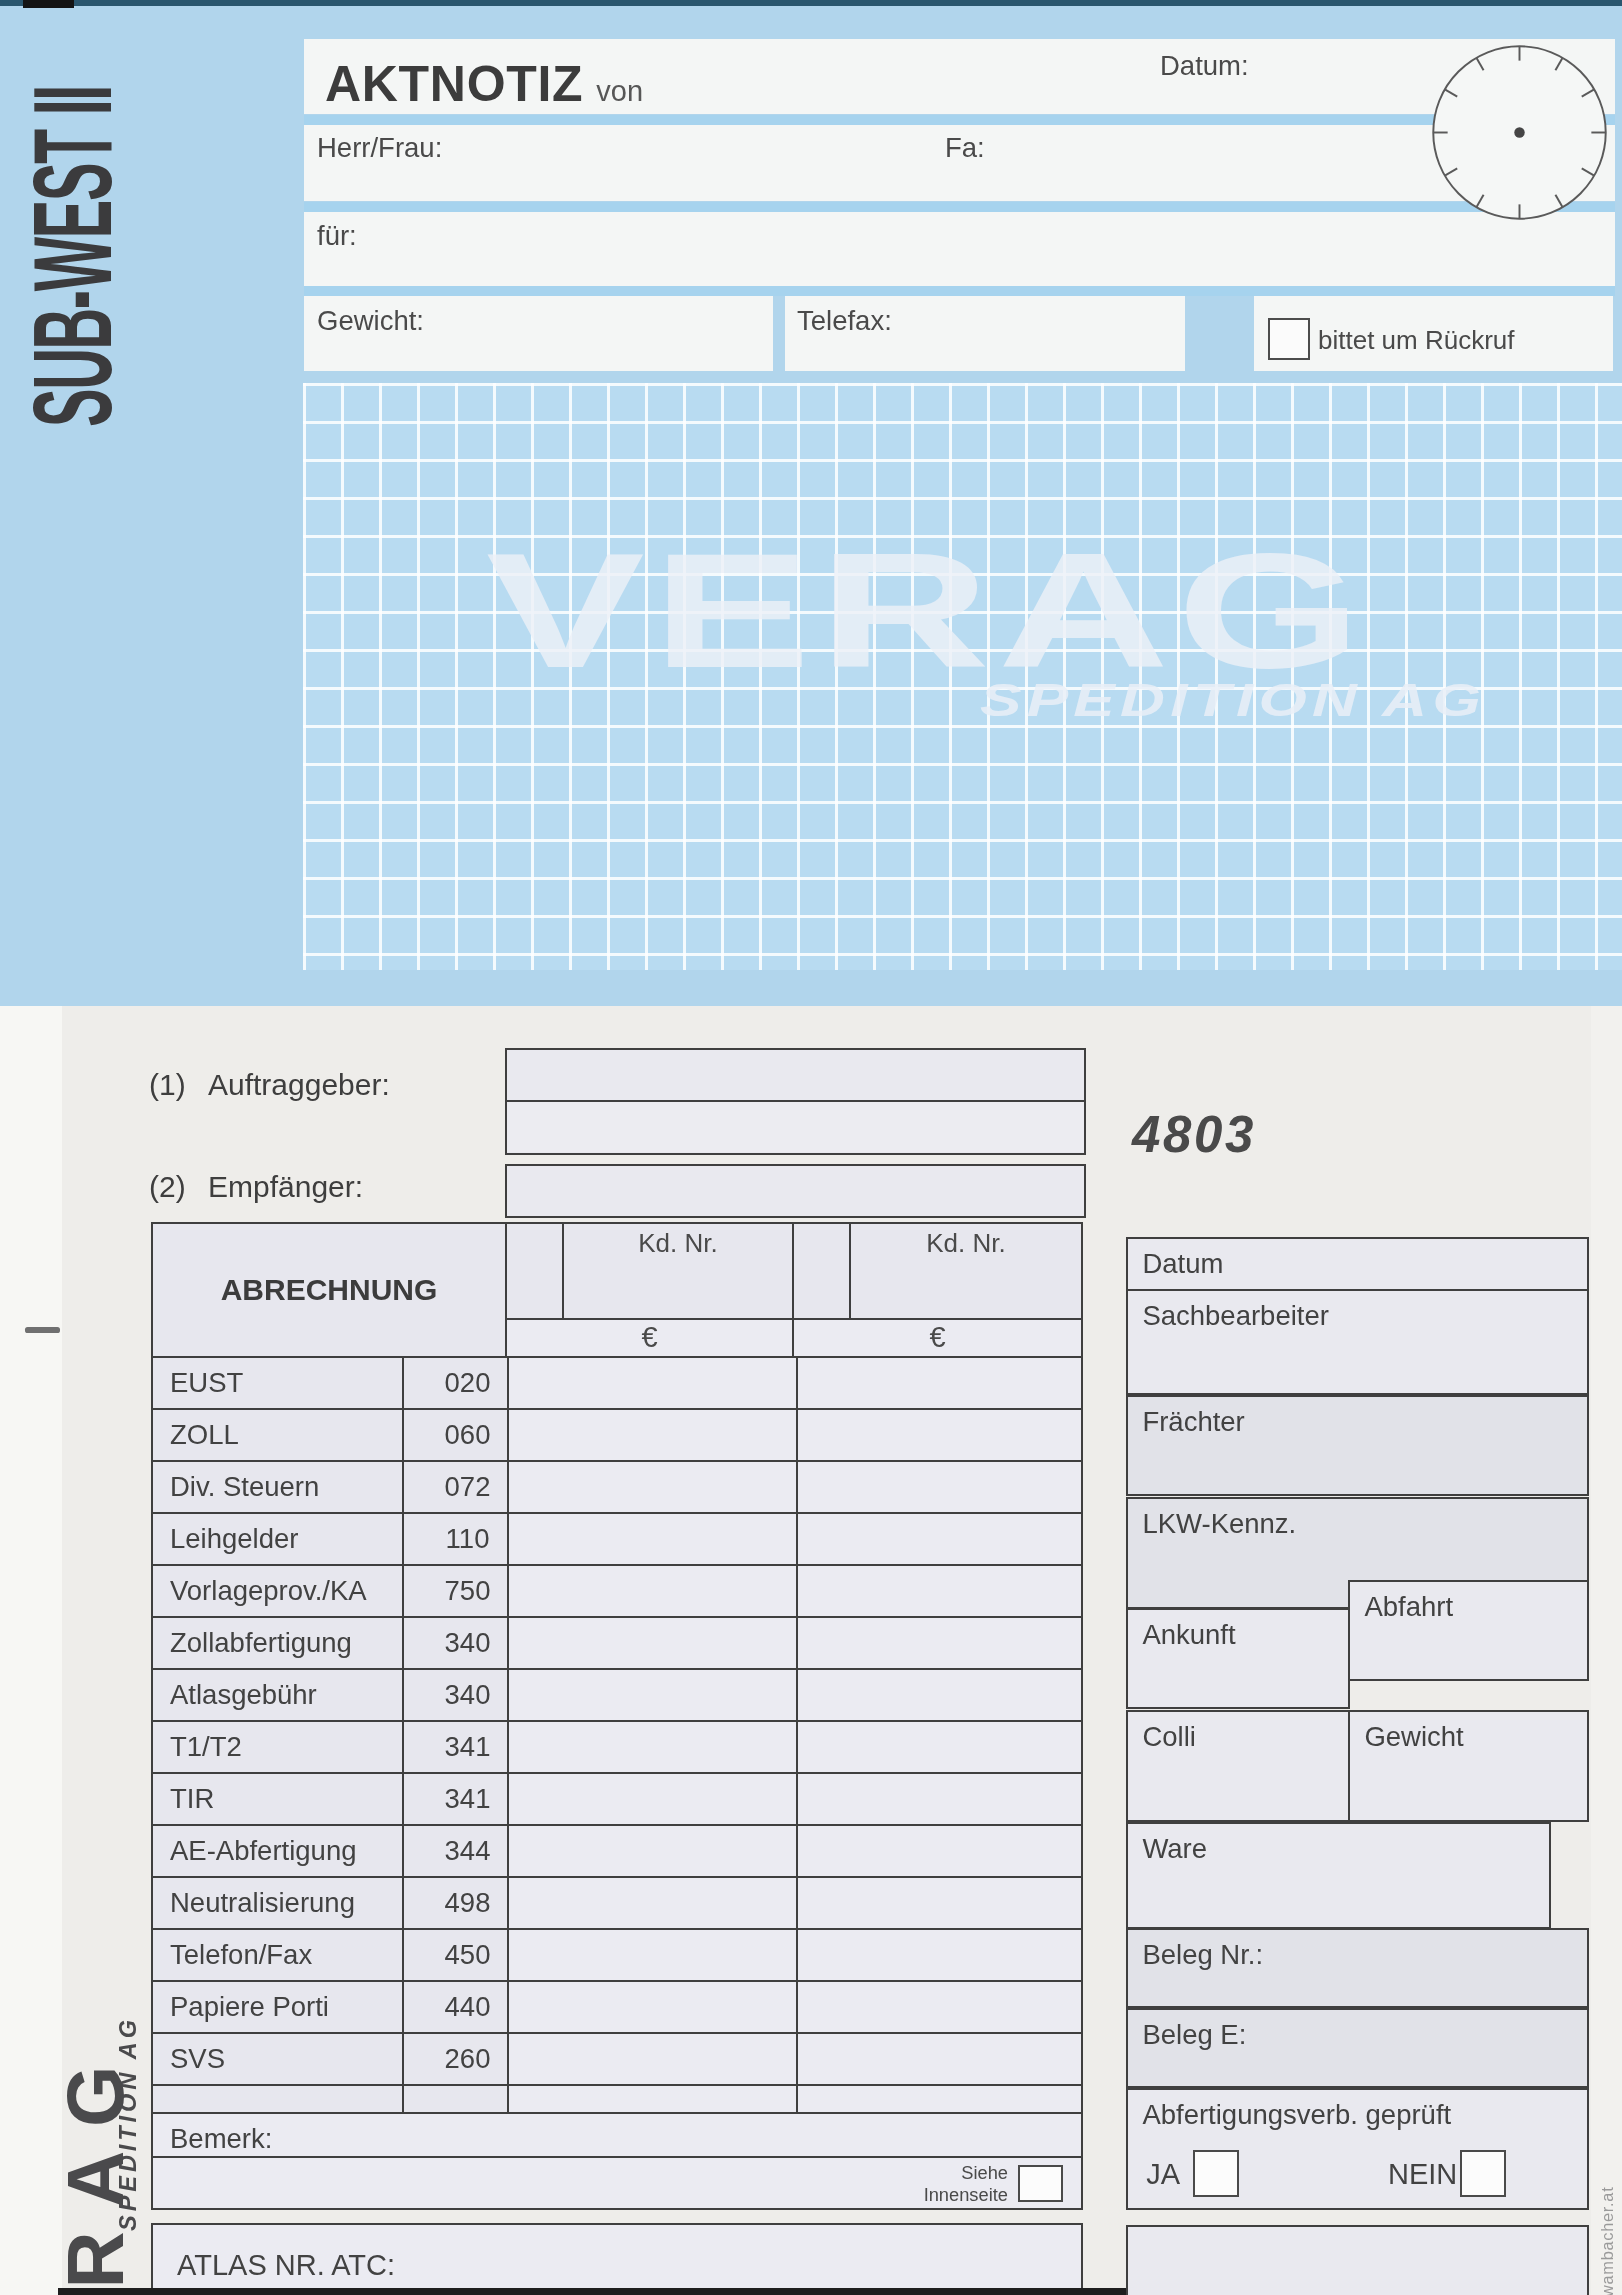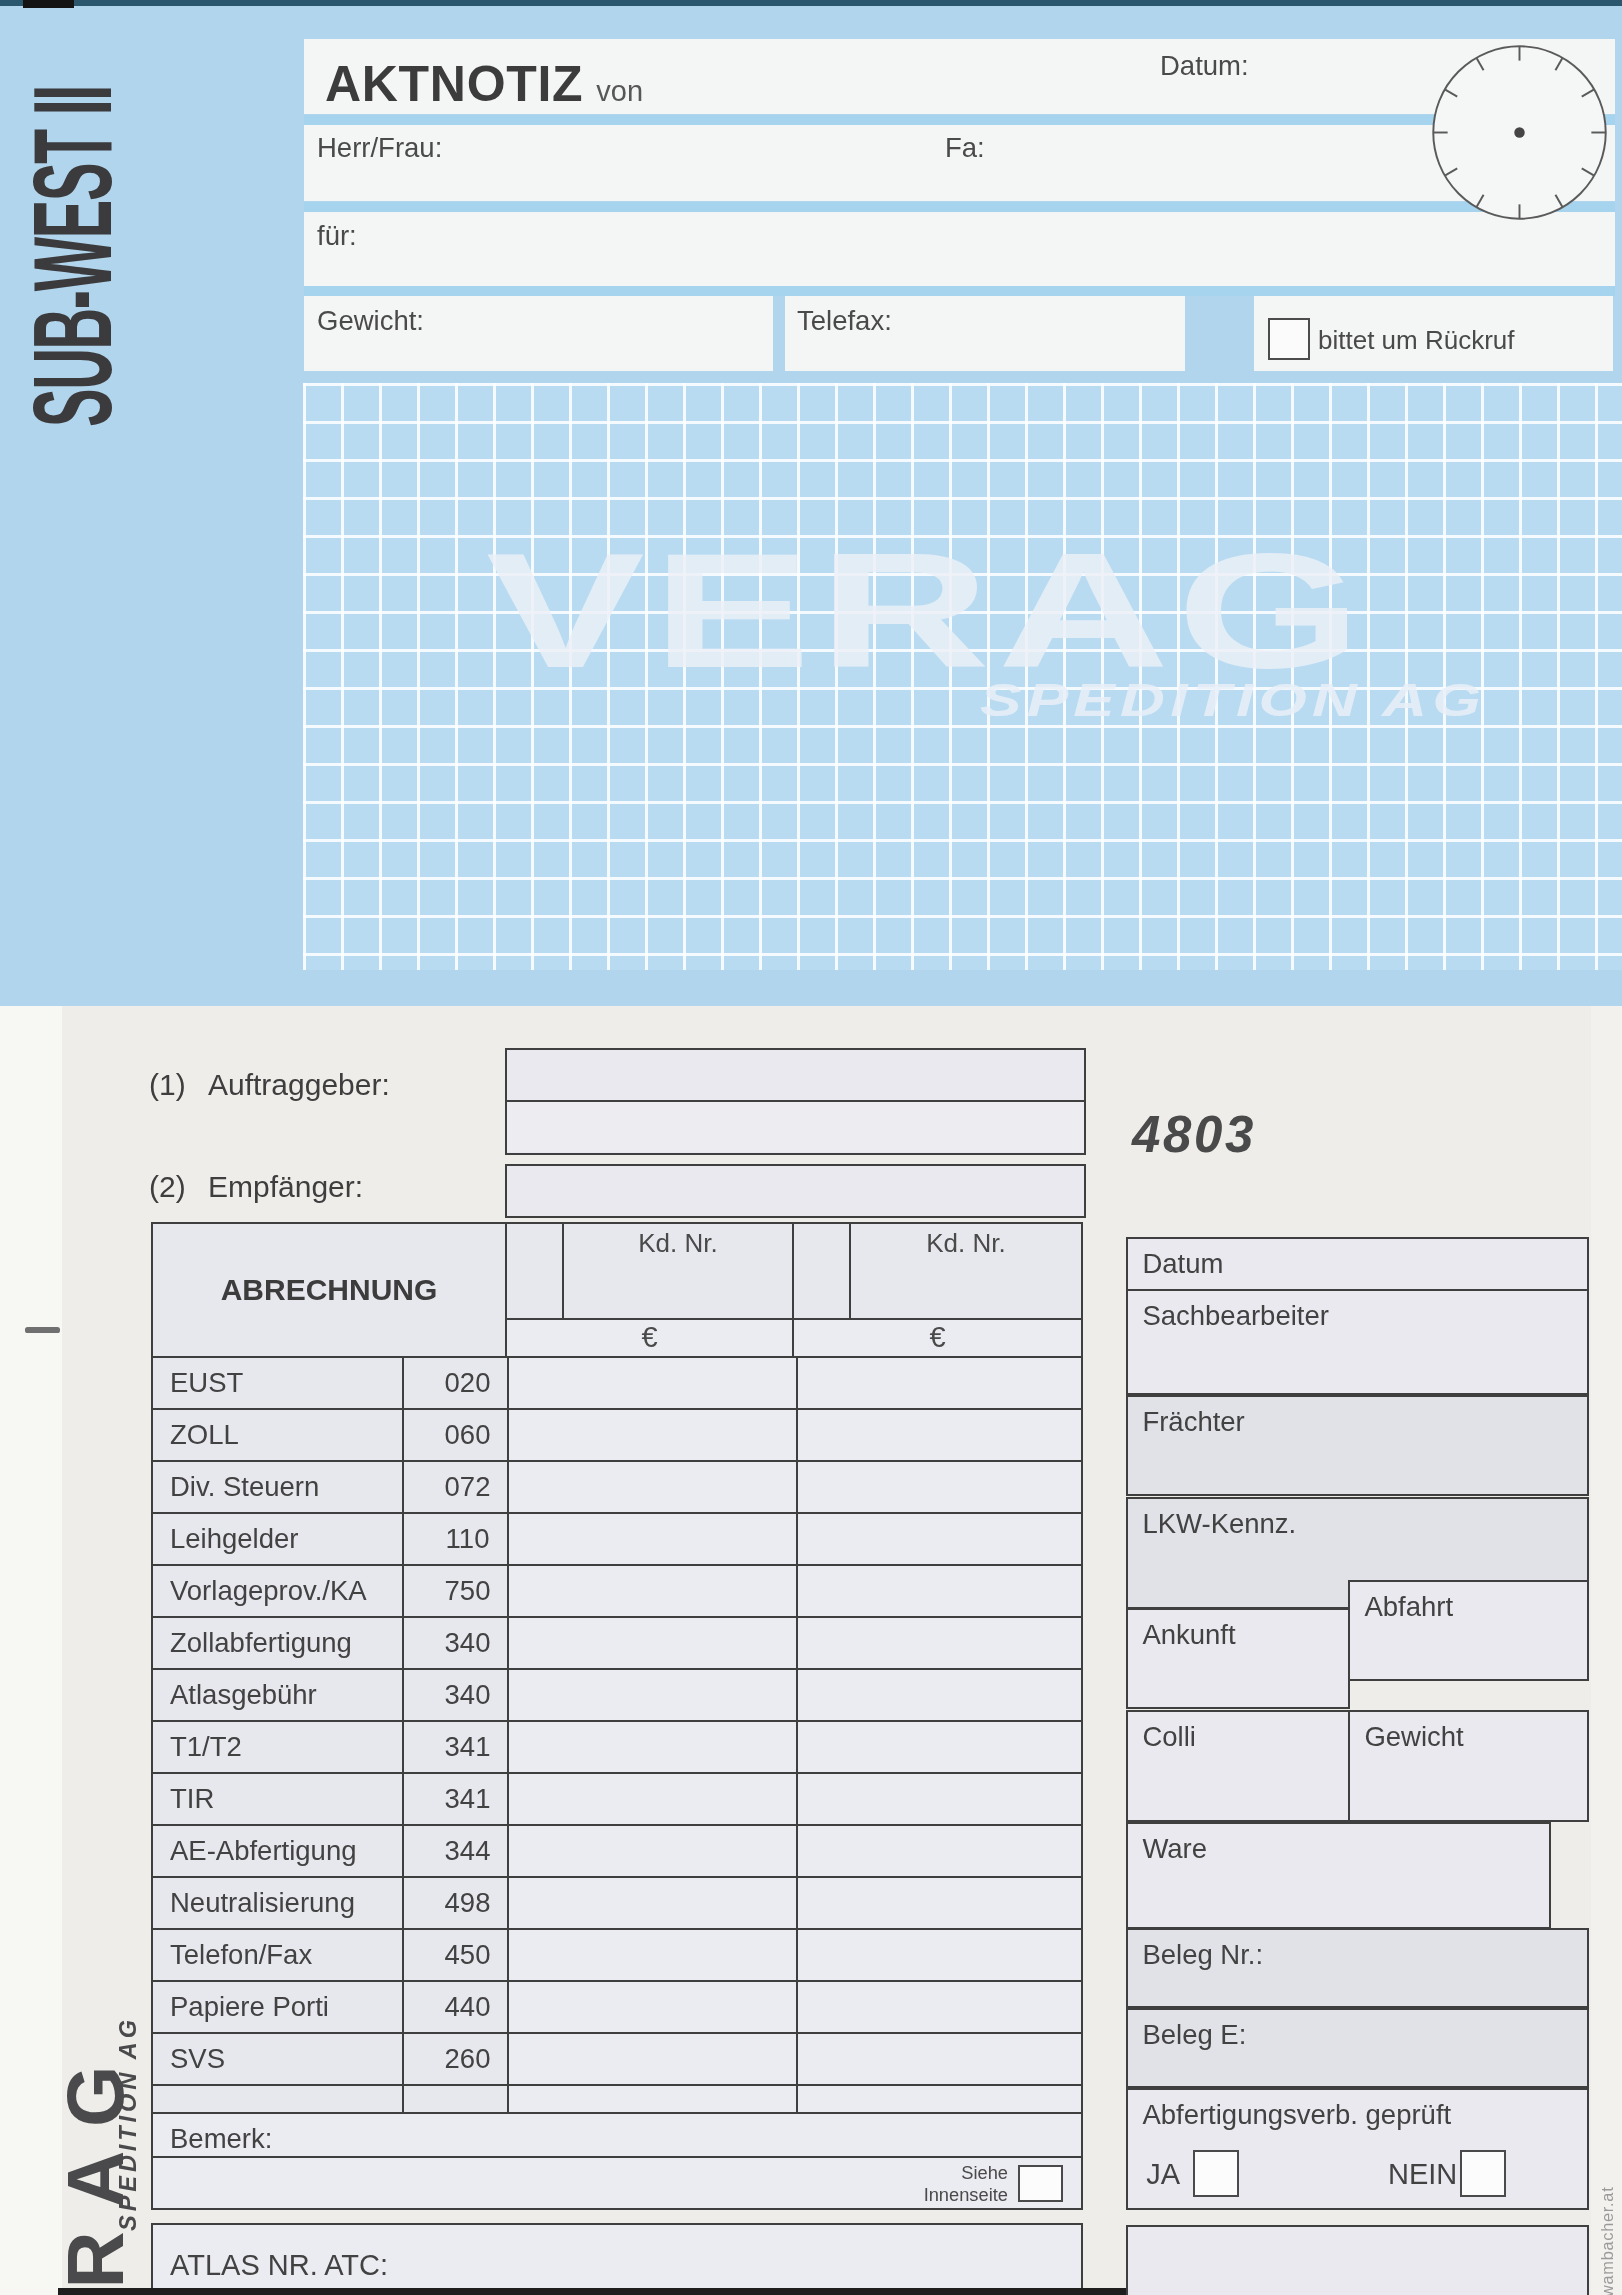--- a/index.html
+++ b/index.html
@@ -94,21 +94,21 @@
 
   .bemerk-box{position:absolute;left:151px;top:2112px;width:932px;height:98px;
     border:2.6px solid #3f3f3f;box-sizing:border-box;background:#ebebf2;}
   .bemerk-top{height:44px;border-bottom:2px solid #3f3f3f;font-size:27.5px;color:#424242;padding:9.2px 0 0 17px;box-sizing:border-box;}
   .bemerk-bot{position:relative;height:49px;}
   .siehe-text{position:absolute;right:73px;top:3.9px;text-align:right;font-size:18.3px;line-height:1.2;color:#4a4a4a;}
   .siehe-box{position:absolute;right:18.3px;top:6.5px;width:41px;height:33px;background:#fcfcfc;border:2px solid #4a4a4a;}
 
   .atlas-box{position:absolute;left:151px;top:2223px;width:932px;height:73px;
     border:2.6px solid #3f3f3f;box-sizing:border-box;background:#ebebf2;}
-  .atlas-label{position:absolute;left:17px;top:23.6px;font-size:29px;color:#424242;}
+  .atlas-label{position:absolute;left:24px;top:23.6px;font-size:29px;color:#424242;}
   .bottom-strip{position:absolute;left:58px;top:2288px;width:1076px;height:7.9px;background:#1e1e1e;}
 
   
   .rc-box{position:absolute;border:2px solid #3f3f3f;box-sizing:border-box;background:#e9e9ef;}
   .rc-label{position:absolute;left:14.4px;top:9.2px;font-size:27.5px;color:#424242;}
   .rc-datum{left:1126px;top:1237px;width:463px;height:75px;}
   .rc-sach{left:1126px;top:1289px;width:463px;height:106px;}
   .rc-fraechter{left:1126px;top:1395px;width:463px;height:101px;background:#e1e2e8;}
   .rc-lkw{left:1126px;top:1497px;width:463px;height:112px;background:#e1e2e8;}
   .rc-ankunft{left:1126px;top:1608px;width:224px;height:101px;}

